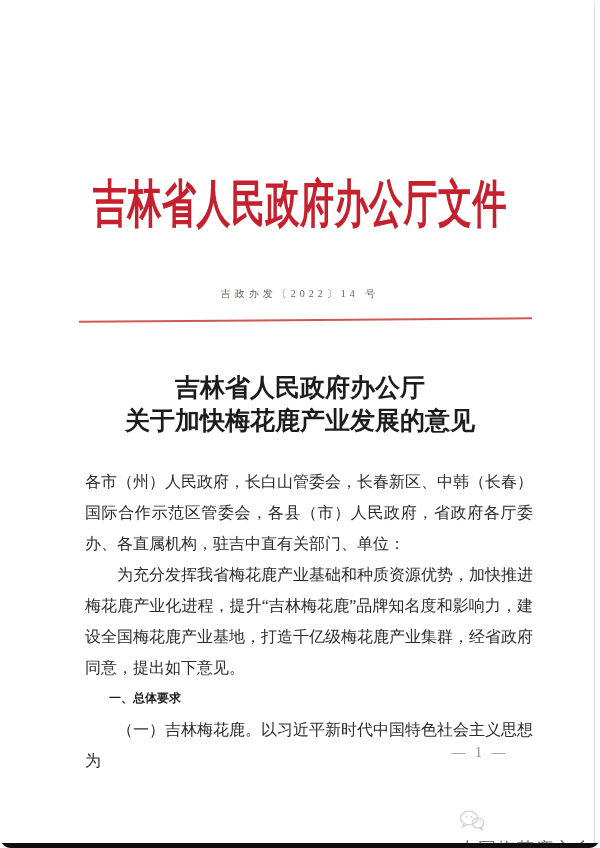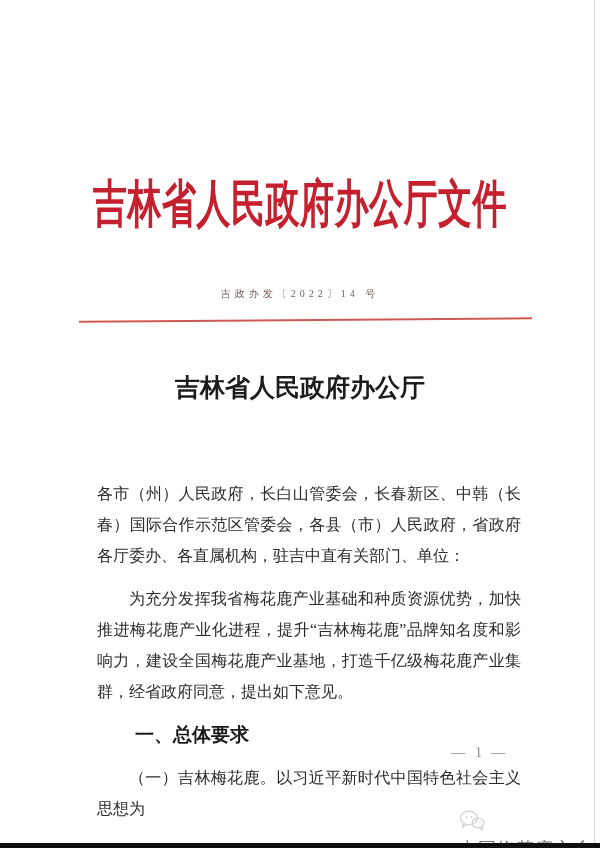--- a/index.html
+++ b/index.html
@@ -1,18 +1,18 @@
 <!DOCTYPE html>
 <html><head>
 <meta charset="utf-8">
 <style>
   html, body { margin:0; padding:0; background:#ffffff; }
   .page {
     position:relative; width:600px; height:848px; background:#ffffff;
-    overflow:hidden; font-family:"Liberation Serif", serif;
+    overflow:hidden; font-family:"Liberation Serif", serif;border-radius:11px;
   }
   .edge-line {
     position:absolute; left:594px; top:0; width:1px; height:843px;
     background:#dedede;
   }
   .masthead {
     position:absolute; top:176px; left:0; width:100%; text-align:center;
     color:#c5202e; font-weight:bold; font-size:34px; line-height:38px;
     letter-spacing:0.5px; transform:scaleY(1.5); transform-origin:50% 0;
     white-space:nowrap;
@@ -26,25 +26,25 @@
     background:#cd5a52; transform:rotate(-0.45deg);
   }
   .doc-title {
     position:absolute; top:371px; left:0; width:100%; text-align:center;
     font-weight:bold; color:#1c1c1c; font-size:25px; line-height:33px;
   }
   .body-text {
     position:absolute; left:85px; top:466px; width:448px;
     color:#2b2b2b; font-size:16px; line-height:31px; text-align:justify;
   }
-  .body-text p { margin:12px; }
+  .body-text p { margin:0; }
   .indent { text-indent:2em; }
   .section-heading {
     font-family:"Liberation Sans", sans-serif; font-weight:bold;
-    text-indent:2em; font-size:19px; color:#1a1a1a;
+    text-indent:2em; font-size:12px; color:#1a1a1a;
   }
   .page-number {
     position:absolute; top:745px; left:420px; width:120px; text-align:center;
     color:#8a8a8a; font-size:14px; letter-spacing:3px;
   }
   .watermark {
     position:absolute; top:810px; right:8px; height:24px;
     display:flex; align-items:flex-start; gap:5px;
     color:#737373; font-size:18px; letter-spacing:1px;
     font-family:"Liberation Sans", sans-serif;
@@ -64,20 +64,21 @@
   <div class="edge-line"></div>
 
   <div class="masthead">吉林省人民政府办公厅文件</div>
 
   <div class="ref-number">吉政办发〔2022〕14 号</div>
 
   <div class="red-rule"></div>
 
   <div class="doc-title">
     <div>吉林省人民政府办公厅</div>
+    <div>关于加快梅花鹿产业发展的意见</div>
   </div>
 
   <div class="body-text">
     <p>各市（州）人民政府，长白山管委会，长春新区、中韩（长春）国际合作示范区管委会，各县（市）人民政府，省政府各厅委办、各直属机构，驻吉中直有关部门、单位：</p>
     <p class="indent">为充分发挥我省梅花鹿产业基础和种质资源优势，加快推进梅花鹿产业化进程，提升“吉林梅花鹿”品牌知名度和影响力，建设全国梅花鹿产业基地，打造千亿级梅花鹿产业集群，经省政府同意，提出如下意见。</p>
     <p class="section-heading">一、总体要求</p>
     <p class="indent">（一）吉林梅花鹿。以习近平新时代中国特色社会主义思想为</p>
   </div>
 
   <div class="page-number">— 1 —</div>

